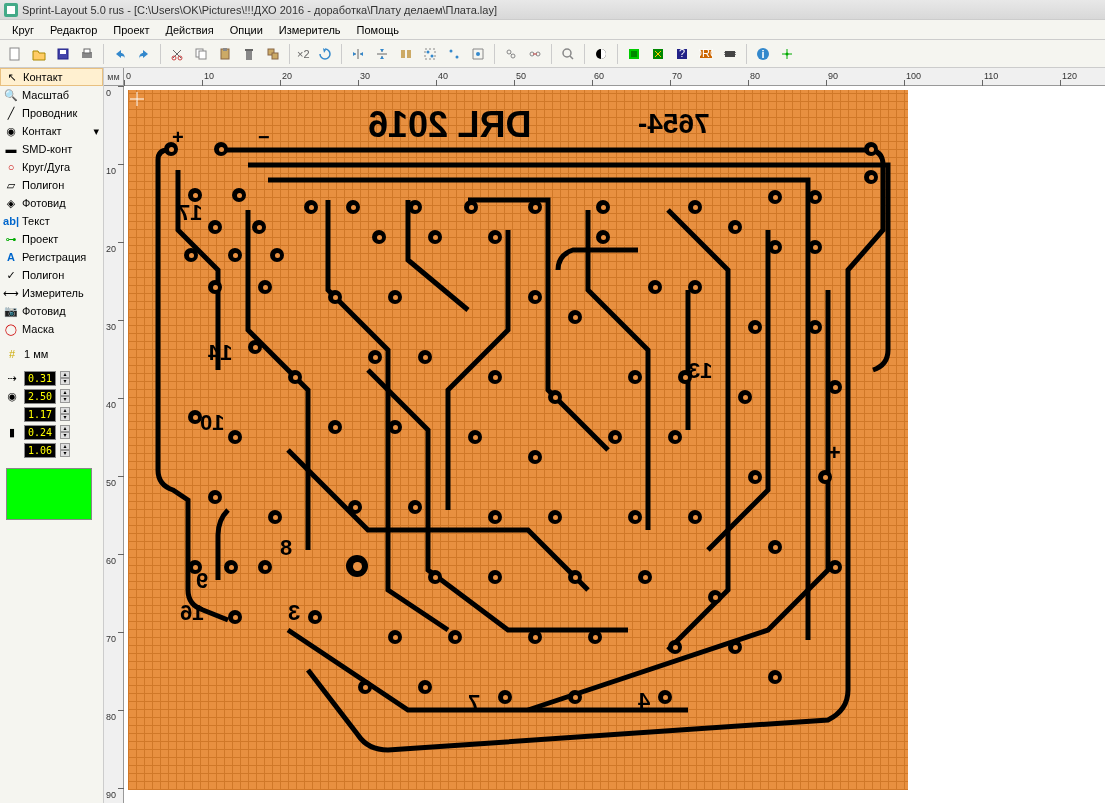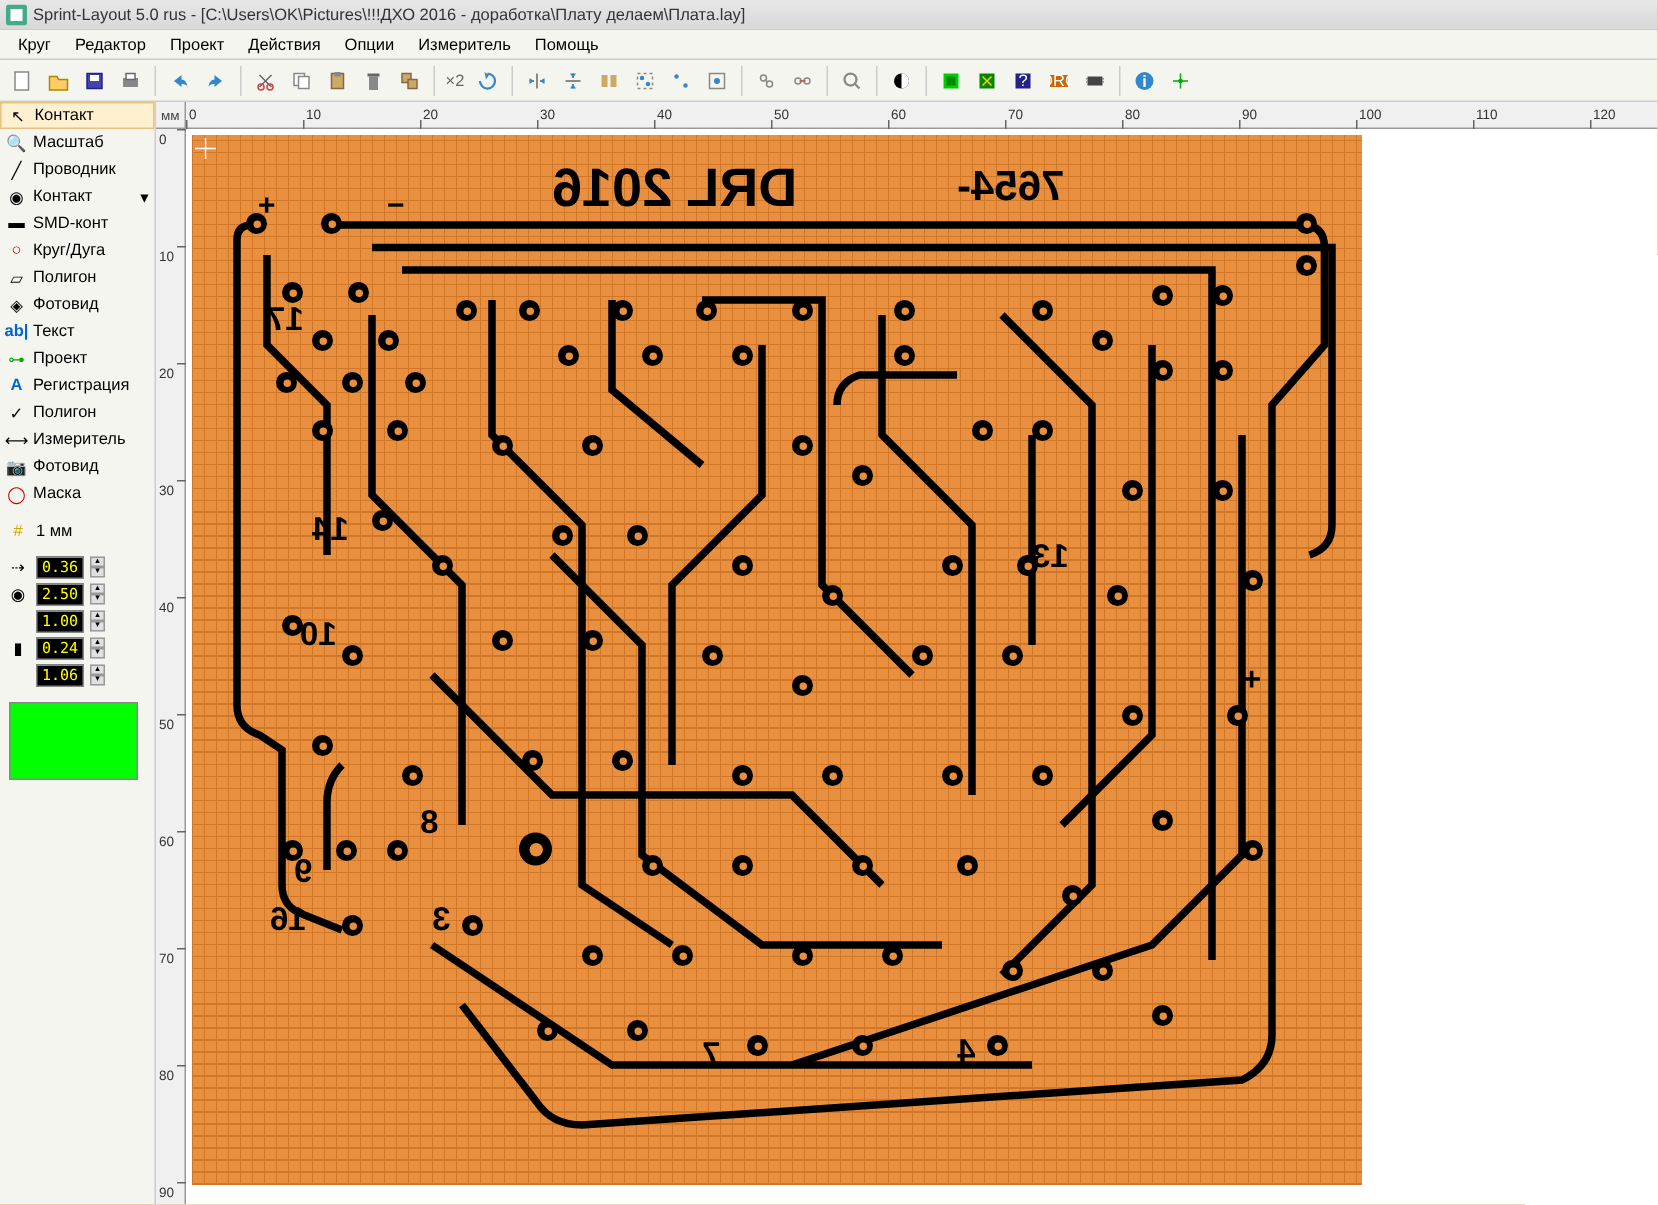--- a/index.html
+++ b/index.html
@@ -319,37 +319,37 @@
       </div>
     <div class="tool-sep"></div>
     <div class="params">
       <div class="param-row">
           <span class="param-icon" style="color:#ca0">#</span>
           <span>1 мм</span>
         </div>
       <div class="tool-sep"></div>
       <div class="param-row">
           <span class="param-icon">⇢</span>
-          <span class="param-val">0.36</span>
+          <span class="param-val">0.31</span>
           <div class="spin">
             <div>▴</div>
             <div>▾</div>
           </div>
         </div>
       <div class="param-row">
           <span class="param-icon">◉</span>
           <span class="param-val">2.50</span>
           <div class="spin">
             <div>▴</div>
             <div>▾</div>
           </div>
         </div>
       <div class="param-row">
           <span class="param-icon"></span>
-          <span class="param-val">1.00</span>
+          <span class="param-val">1.17</span>
           <div class="spin">
             <div>▴</div>
             <div>▾</div>
           </div>
         </div>
       <div class="param-row">
           <span class="param-icon">▮</span>
           <span class="param-val">0.24</span>
           <div class="spin">
             <div>▴</div>

